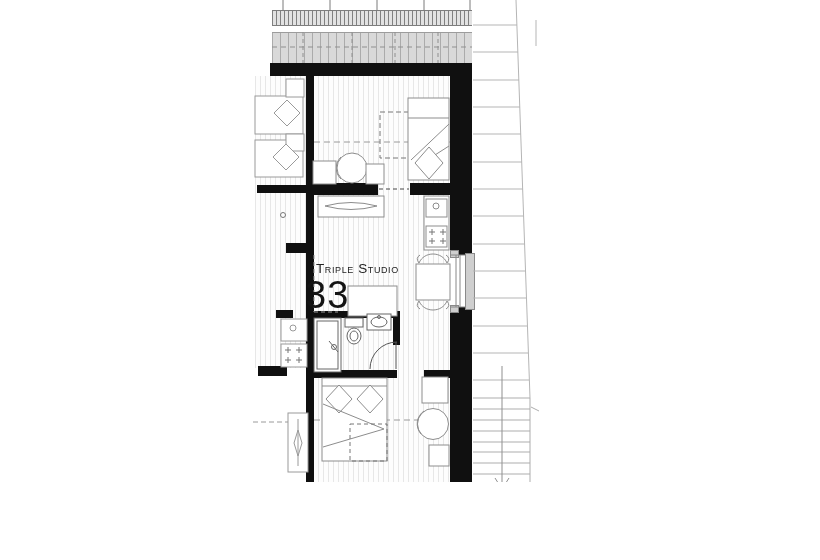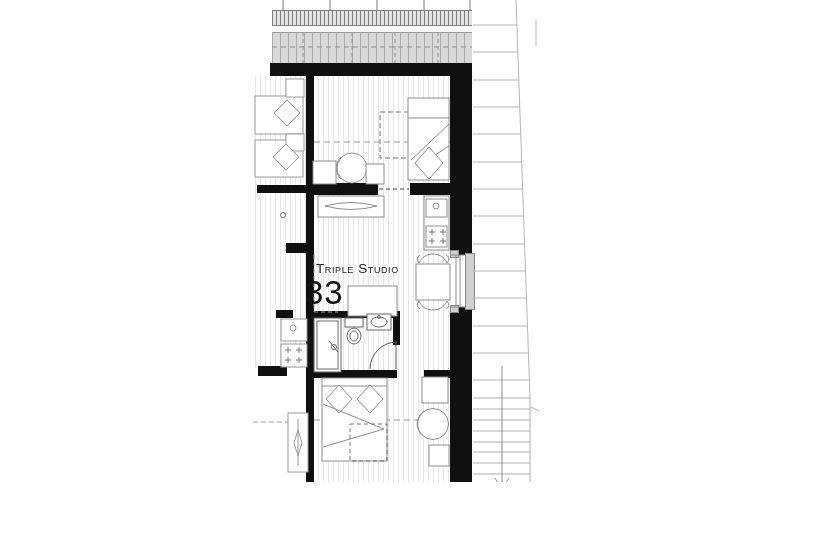--- a/index.html
+++ b/index.html
@@ -19,21 +19,21 @@
             background-image:repeating-linear-gradient(90deg,#808080 0 1px,transparent 1px 4px);
             border-top:1px solid #7d7d7d;border-bottom:1px solid #7d7d7d;}
   
   .jamb{background-color:#fff;border:1px solid #222;
         background-image:repeating-linear-gradient(0deg,#8a8a8a 0 1px,transparent 1px 4px);}
   .winframe{background:#cfcfcf;border:1px solid #8a8a8a;}
   .svglayer{position:absolute;left:0;top:0;z-index:5;}
   .label-title{position:absolute;left:316px;top:261px;z-index:8;color:#222;
      font-size:13.5px;font-variant:small-caps;letter-spacing:0.6px;white-space:nowrap;}
   .label-number{position:absolute;left:305px;top:276px;z-index:8;color:#141414;
-     font-size:33px;letter-spacing:1px;line-height:1;}
+     font-size:38px;letter-spacing:1px;line-height:1;}
   .z1{z-index:1}.z2{z-index:2}.z3{z-index:3}.z4{z-index:4}.z6{z-index:6}
 </style>
 </head>
 <body>
 
 <div id="canvas">
 
   <div class="abs floor z1" style="left:313px;top:76px;width:137px;height:415px;"></div>
   <div class="abs floor z1" style="left:255px;top:76px;width:51px;height:292px;"></div>
   <div class="abs floor z4" style="left:355px;top:491px;width:43px;height:26px;"></div>

